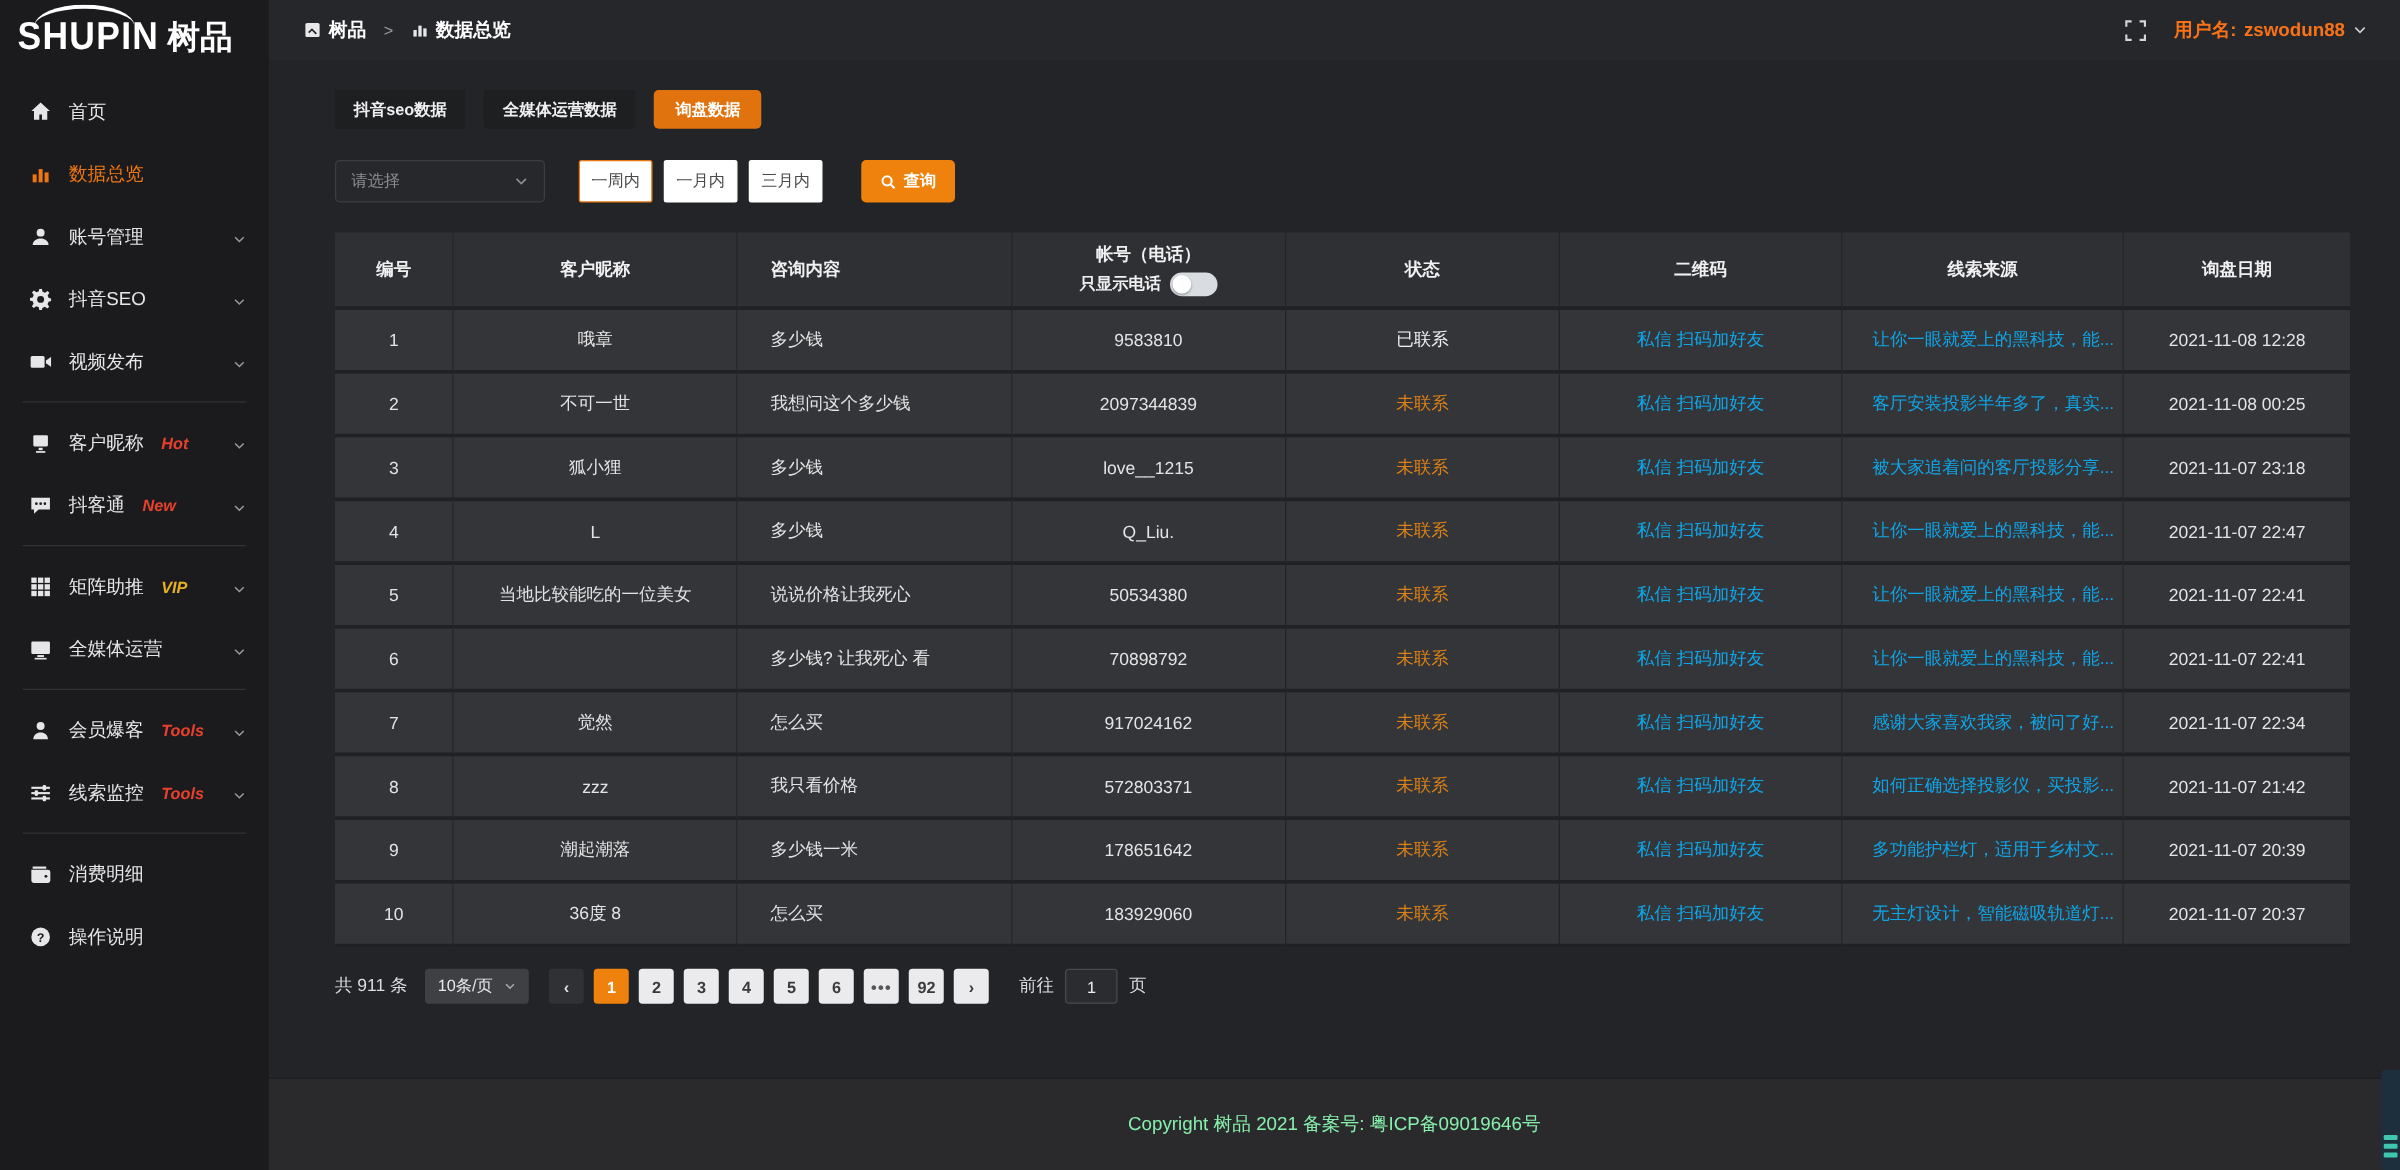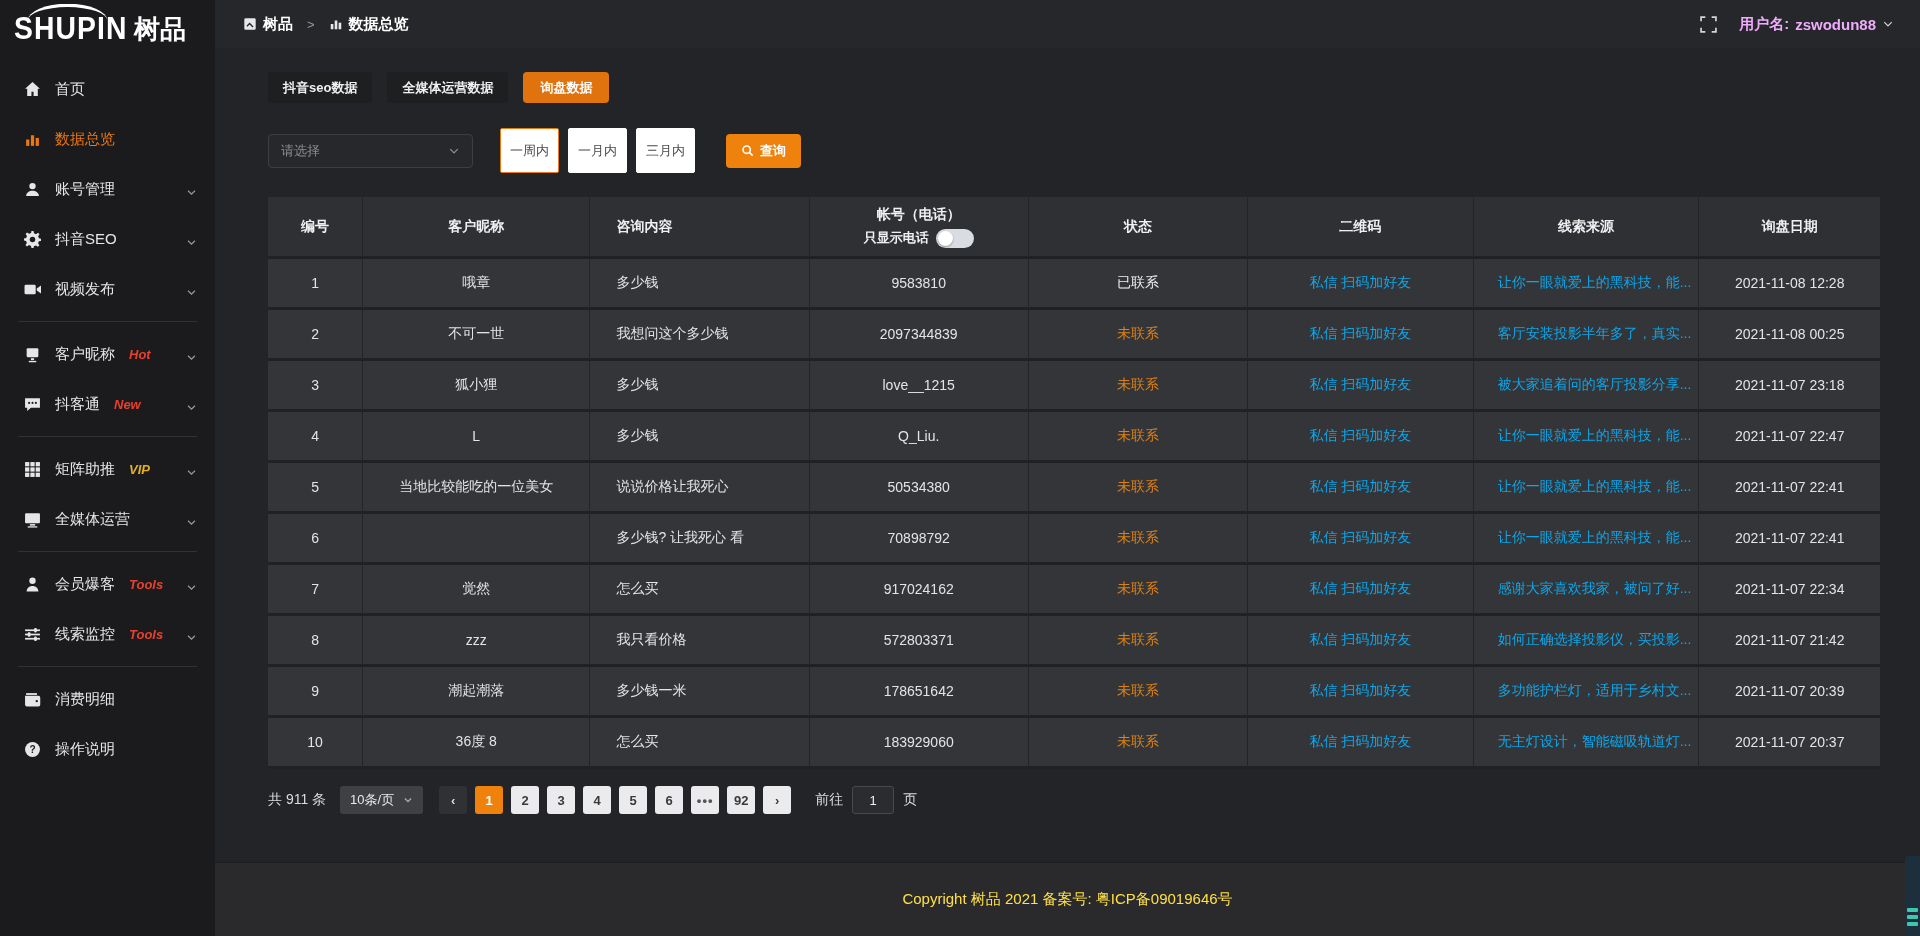--- a/index.html
+++ b/index.html
@@ -32,40 +32,40 @@
   .main { flex:1; display:flex; flex-direction:column; min-width:0; position:relative; }
   .topbar { height:48px; background:#26272b; display:flex; align-items:center;
     padding:0 26px 0 28px; flex-shrink:0; }
   .crumb { display:flex; align-items:center; color:#fff; font-size:15px; font-weight:bold; gap:6px; }
   .crumb .ico { width:14px; height:14px; display:inline-flex; color:#e8e8ea; }
   .crumb .ico svg { width:100%; height:100%; }
   .crumb-sep { color:#9a9a9c; font-weight:normal; margin:0 8px; font-size:13px; }
   .topbar-right { margin-left:auto; display:flex; align-items:center; gap:22px; }
   .fs-btn { width:17px; height:17px; color:#d5d5d7; cursor:pointer; display:inline-flex; }
   .fs-btn svg { width:100%; height:100%; }
-  .user-box { display:flex; align-items:center; color:#f0abfc; font-size:15px; font-weight:bold; gap:6px; cursor:pointer; }
+  .user-box { display:flex; align-items:center; color:#f97316; font-size:15px; font-weight:bold; gap:6px; cursor:pointer; }
   .user-chevron { width:12px; height:12px; color:#cfcfd1; display:inline-flex; }
   .user-chevron svg { width:100%; height:100%; }
 
   .content { flex:1; padding:24px 40px 0 53px; }
 
   
   .tabs { display:flex; gap:15px; }
   .tab { height:31px; padding:0 15px; border:none; cursor:pointer; font-size:13px; font-weight:bold;
     color:#f0f0f2; background:#1e1f21; border-radius:2px; font-family:inherit; }
   .tab.active { background:#e1730f; color:#fff; border-radius:4px; padding:0 17px; }
 
   
   .filters { margin-top:25px; display:flex; align-items:center; }
-  .select { width:205px; height:34px; background:#27282b; border:1px solid #3d3e41; border-radius:4px;
+  .select { width:168px; height:34px; background:#27282b; border:1px solid #3d3e41; border-radius:4px;
     display:flex; align-items:center; justify-content:space-between; padding:0 12px; cursor:pointer; }
   .select .ph { color:#8d8d90; font-size:13px; }
   .select .sel-chevron { width:12px; height:12px; color:#8d8d90; display:inline-flex; }
   .select .sel-chevron svg { width:100%; height:100%; }
-  .period { height:45px; width:59px; background:#fff; border:1px solid #fff; border-radius:2px;
+  .period { height:34px; width:59px; background:#fff; border:1px solid #fff; border-radius:2px;
     color:#4a4a4c; font-size:13px; cursor:pointer; font-family:inherit; }
   .period.first { margin-left:27px; border:1px solid #e8780f; }
   .period + .period { margin-left:9px; }
   .search-btn { margin-left:31px; height:34px; padding:0 15px; background:#ef820d; color:#fff;
     border:none; border-radius:4px; font-size:13px; font-weight:bold; cursor:pointer;
     display:inline-flex; align-items:center; gap:6px; font-family:inherit; }
   .search-btn .ico { width:13px; height:13px; display:inline-flex; }
   .search-btn .ico svg { width:100%; height:100%; }
 
   
@@ -98,21 +98,21 @@
     background:#ebebed; color:#3a3a3c; font-size:13px; font-weight:bold; cursor:pointer; font-family:inherit; }
   .pg-btn.prev { background:#303134; color:#dcdcde; }
   .pg-btn.active { background:#ef820d; color:#fff; }
   .pg-btn.ellipsis { letter-spacing:1px; color:#55555a; }
   .goto { display:flex; align-items:center; gap:9px; margin-left:16px; }
   .goto-input { width:42px; height:28px; background:#2b2c2f; border:1px solid #49494c; border-radius:3px;
     color:#f0f0f2; text-align:center; font-size:13px; font-family:inherit; }
 
   
   .footer { height:74px; flex-shrink:0; background:#2a2a2c; border-top:1px solid #1d1d1f;
-    display:flex; align-items:center; justify-content:center; color:#fde047; font-size:15px; }
+    display:flex; align-items:center; justify-content:center; color:#86efac; font-size:15px; }
 
   
   .float-widget { position:absolute; right:0; bottom:0; width:15px; height:80px; background:#1d2f3c;
     border-radius:3px 0 0 3px; overflow:hidden; }
   .float-widget i { display:block; height:4px; margin:3px 2px; background:#3ec6b0; border-radius:1px; }
   .float-widget i:first-child { margin-top:52px; }
 </style>
 </head>
 <body>
 

